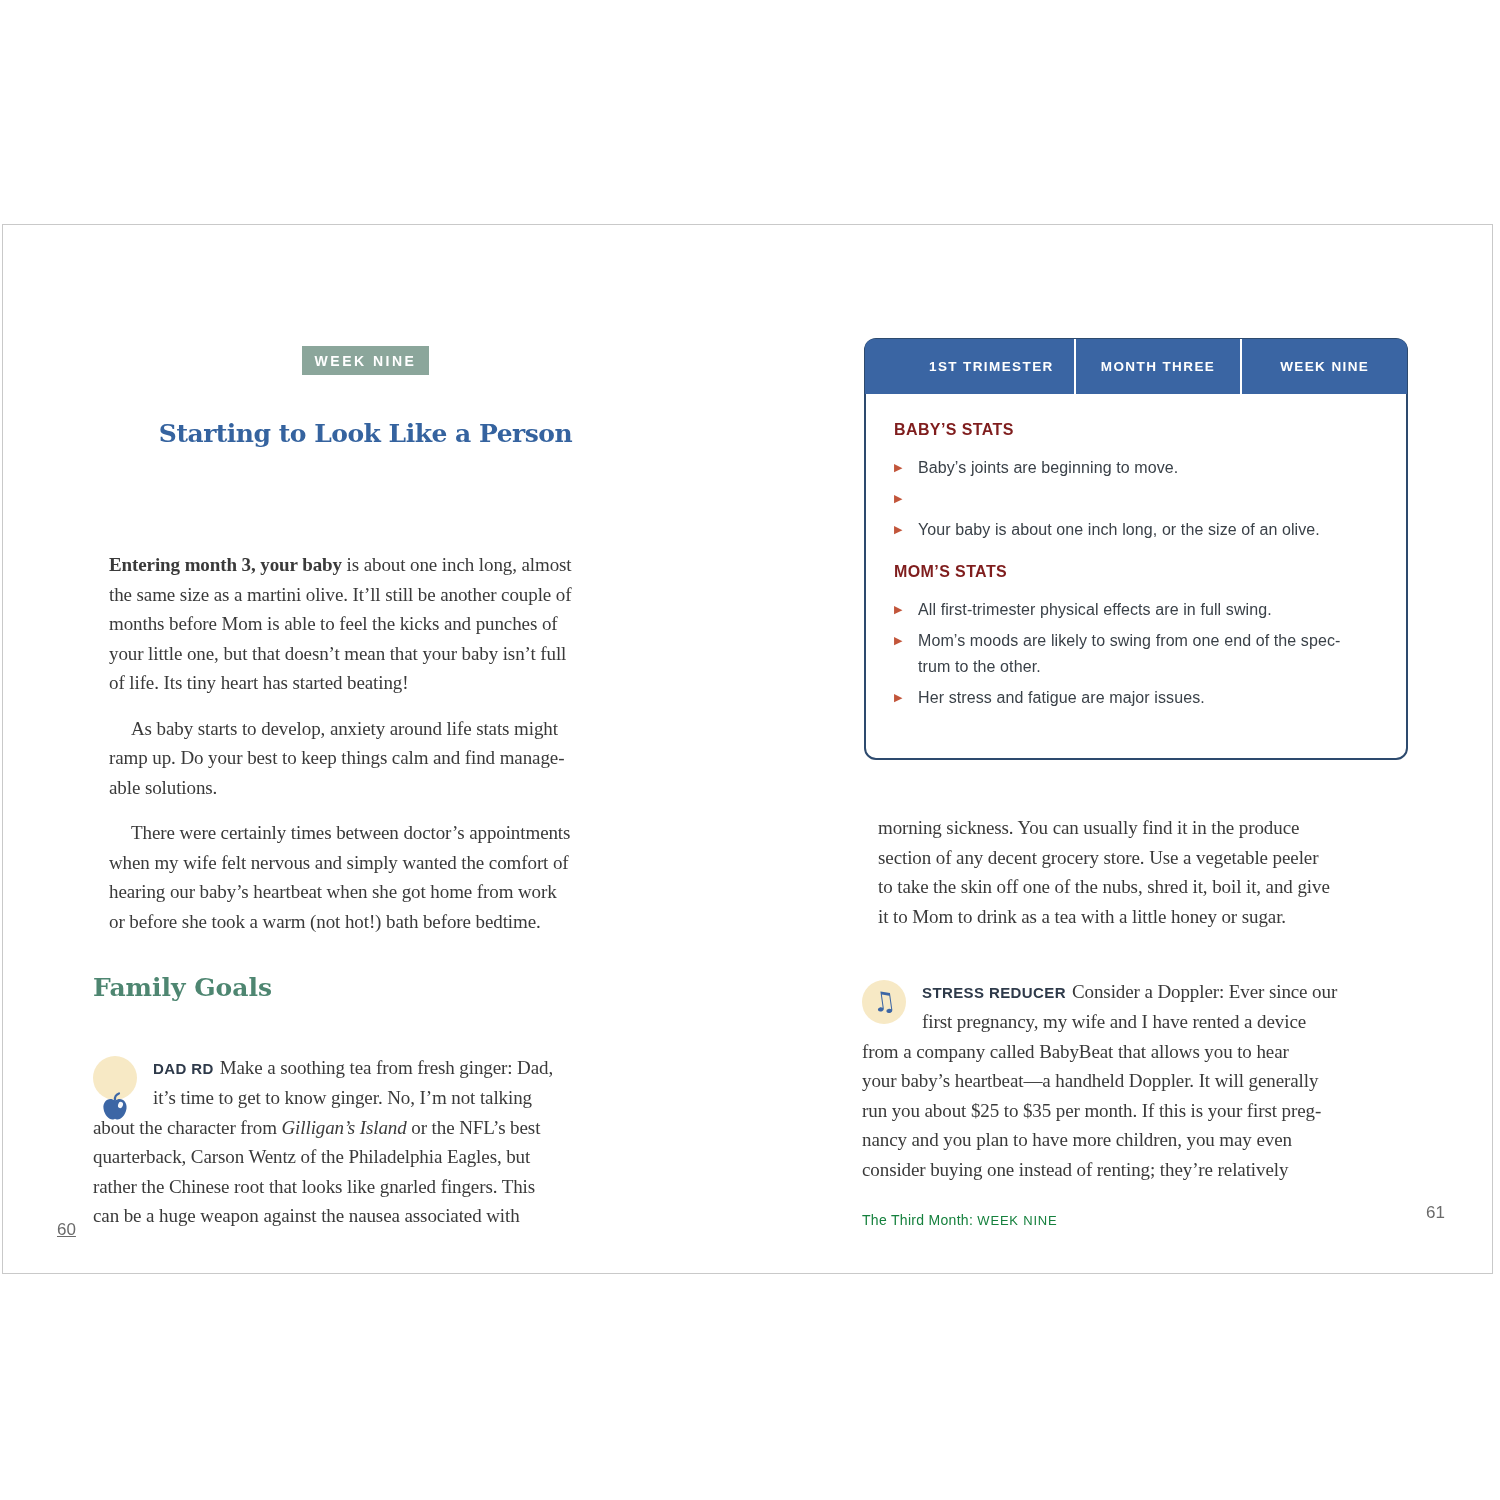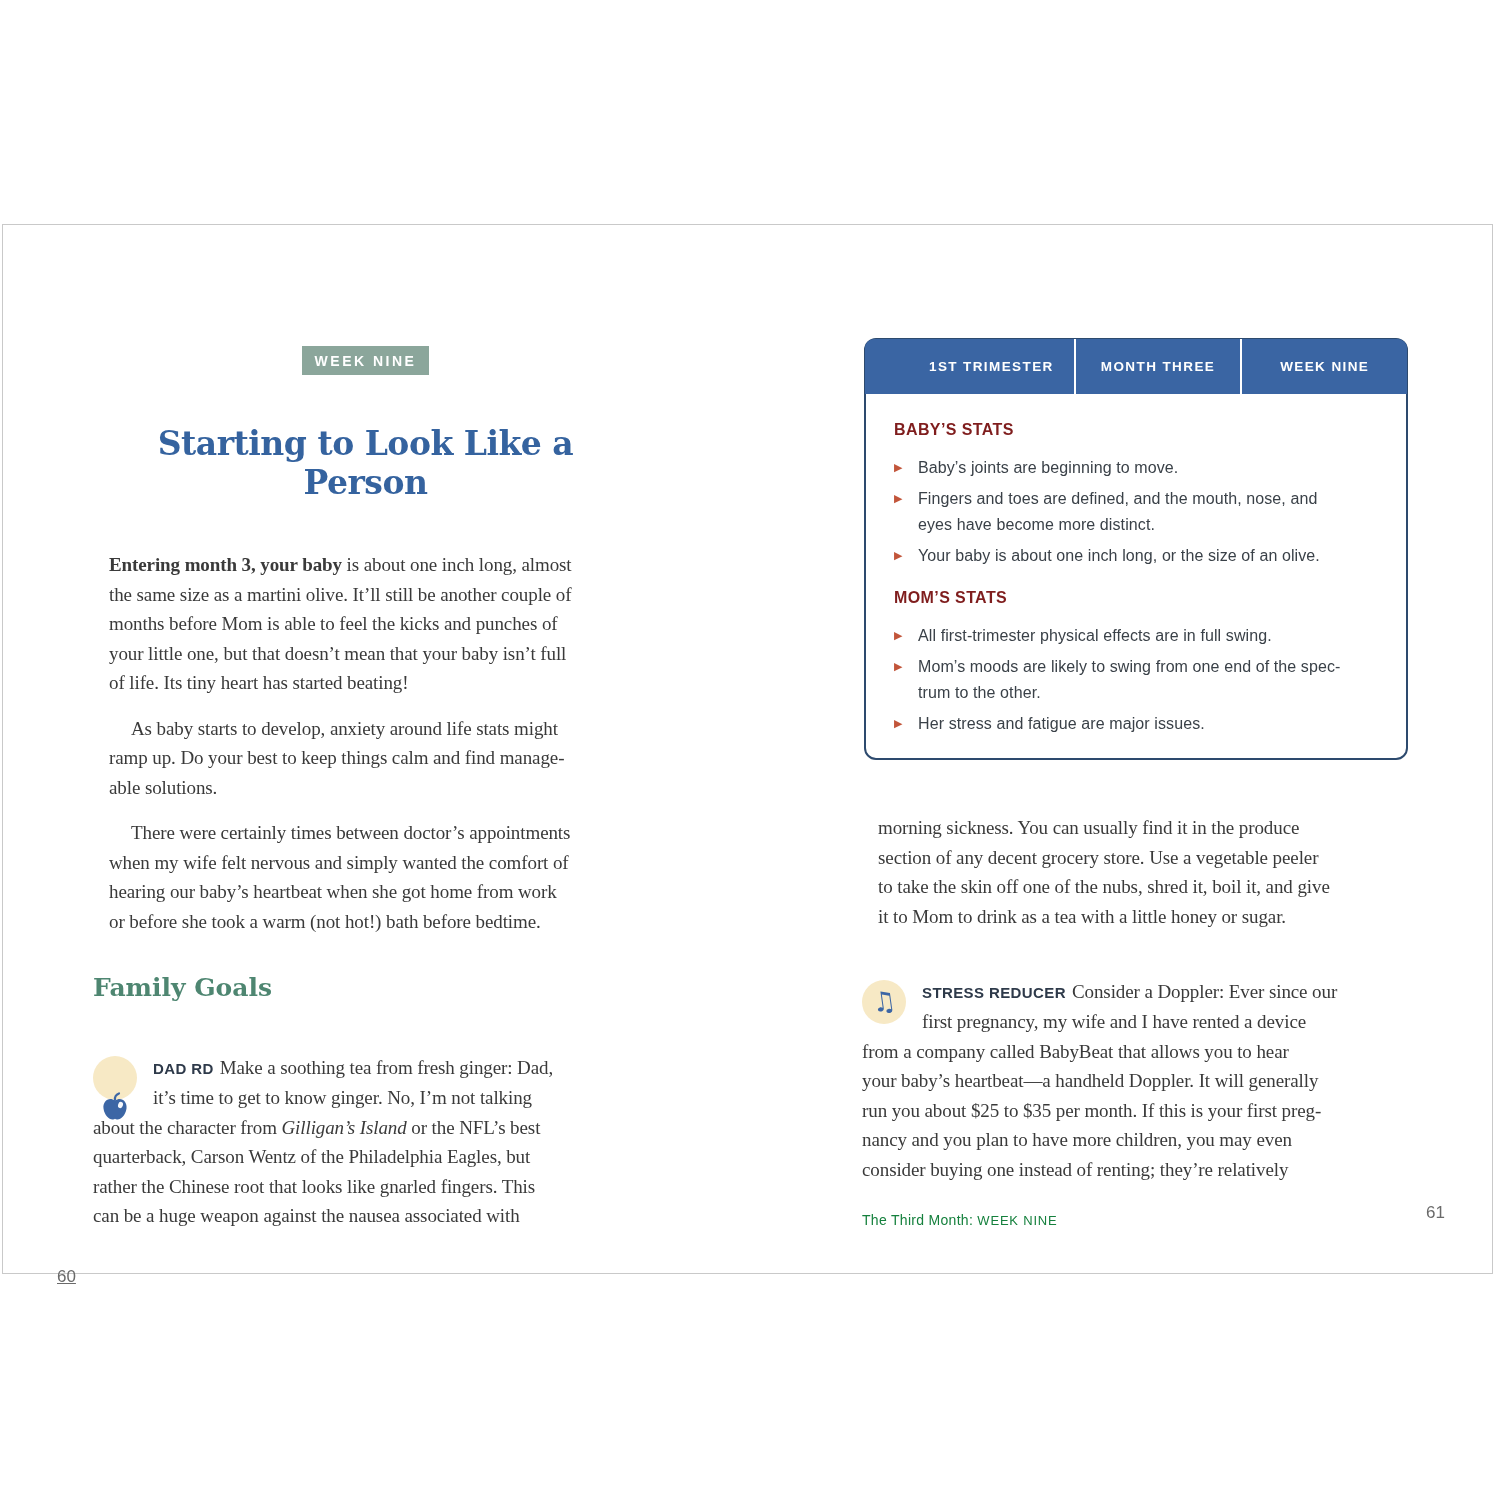--- a/index.html
+++ b/index.html
@@ -7,21 +7,21 @@
           font-family:"Liberation Serif",serif;color:#3a3a3a;}
   .frame{position:absolute;left:2px;top:224px;width:1489px;height:1048px;
          border:1px solid #c9c9c9;background:#ffffff;}
 
   
   .badge-wrap{position:absolute;left:93px;top:346px;width:545px;text-align:center;}
   .badge{display:inline-block;background:#8ba69b;color:#ffffff;
          font-family:"Liberation Sans",sans-serif;font-weight:bold;font-size:14px;
          letter-spacing:2.5px;padding:7px 13px 6px 13px;}
   .page-title{position:absolute;left:93px;top:402px;width:545px;text-align:center;
-              font-family:"DejaVu Serif",serif;font-weight:bold;font-size:33px;
+              font-family:"DejaVu Serif",serif;font-weight:bold;font-size:25px;
               color:#35639f;letter-spacing:-0.5px;}
   .left-col{position:absolute;left:93px;top:534px;width:545px;}
   .right-col{position:absolute;left:862px;top:797px;width:545px;}
   .body-para{white-space:pre-line;font-size:19px;line-height:29.5px;letter-spacing:-0.1px;
              margin:16px;color:#3a3a3a;}
   .indent{text-indent:22px;}
   .section-heading{font-family:"DejaVu Serif",serif;font-weight:bold;font-size:25px;
                    line-height:30px;color:#4e8671;margin:37px 0 20px 0;}
   .goal-block{white-space:pre-line;font-size:19px;line-height:29.5px;letter-spacing:-0.1px;margin:0;}
   .goal-block.stress{margin-top:13px;}
@@ -45,21 +45,21 @@
   .stats-body{padding:27px 28px 0 28px;}
   .stats-heading{color:#7f1d1d;font-weight:bold;font-size:16px;letter-spacing:0.4px;
                  margin:0 0 16px 0;}
   .stats-heading.moms{margin-top:20px;}
   .stat-item{display:flex;margin:0 0 5px 0;}
   .bullet{flex:0 0 24px;color:#c2553a;font-size:11px;line-height:26px;font-family:"DejaVu Sans",sans-serif;}
   .stat-text{white-space:pre-line;font-size:16px;line-height:26px;letter-spacing:0.1px;color:#3a4148;}
 
   
   .pagenum{position:absolute;font-family:"Liberation Sans",sans-serif;font-size:17px;color:#6a6a6a;}
-  .pagenum.left{left:57px;top:1267px;text-decoration:underline;}
+  .pagenum.left{left:57px;top:1220px;text-decoration:underline;}
   .pagenum.right{left:1426px;top:1203px;}
   .footer-center{position:absolute;left:862px;top:1212px;width:545px;text-align:left;
                  font-family:"Liberation Sans",sans-serif;font-size:14px;color:#15803d;letter-spacing:0.3px;}
   .footer-caps{font-size:13px;letter-spacing:0.8px;}
 </style>
 </head>
 <body>
 
 <div class="canvas">
   <div class="frame"></div>
@@ -111,22 +111,20 @@
       <div class="stats-tab">WEEK NINE</div>
     </div>
     <div class="stats-body">
       <div class="stats-heading">BABY’S STATS</div>
       <div class="stat-item">
         <span class="bullet">▶</span>
         <span class="stat-text">Baby’s joints are beginning to move.</span>
       </div>
       <div class="stat-item">
         <span class="bullet">▶</span>
-        <span class="stat-text">Fingers and toes are defined, and the mouth, nose, and
-eyes have become more distinct.</span>
       </div>
       <div class="stat-item">
         <span class="bullet">▶</span>
         <span class="stat-text">Your baby is about one inch long, or the size of an olive.</span>
       </div>
       <div class="stats-heading moms">MOM’S STATS</div>
       <div class="stat-item">
         <span class="bullet">▶</span>
         <span class="stat-text">All first-trimester physical effects are in full swing.</span>
       </div>

